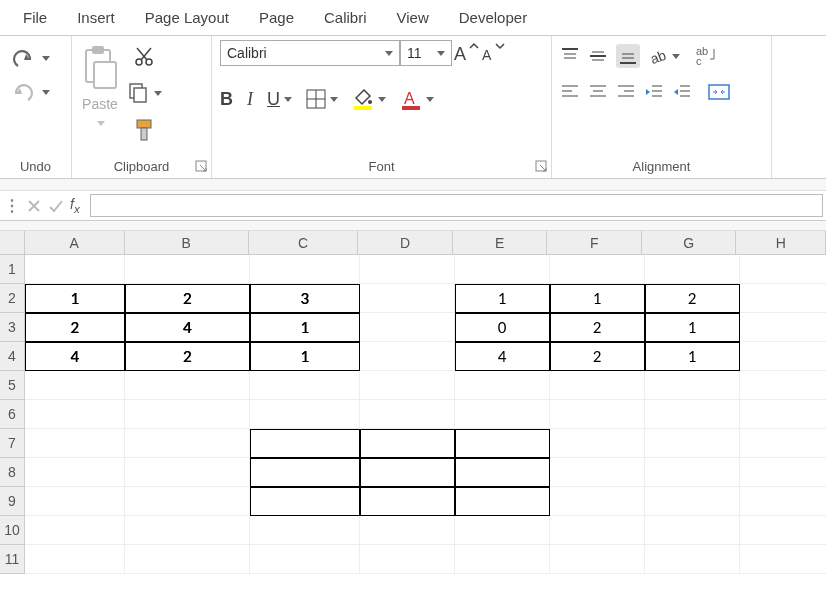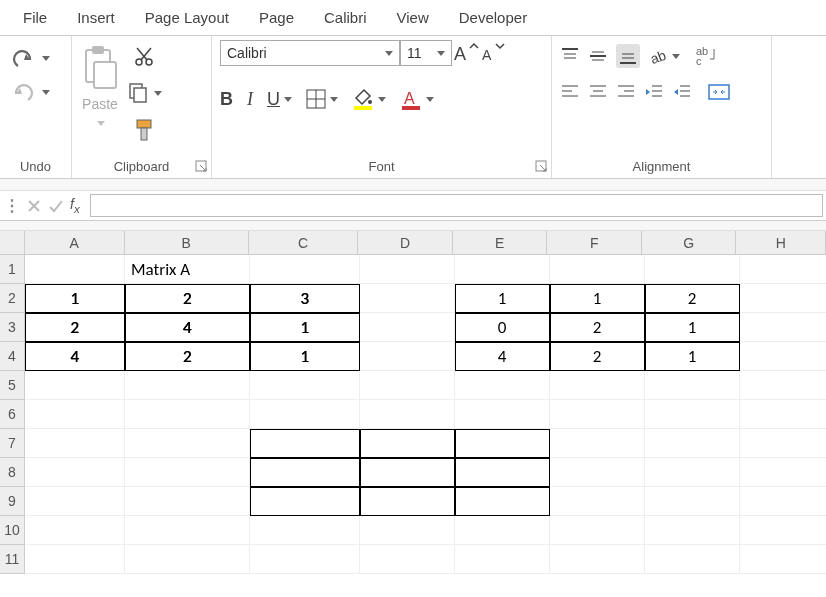--- a/index.html
+++ b/index.html
@@ -583,21 +583,20 @@
       <div class="cell" style="left: 620px; top: 261px; width: 95px; height: 29px;"></div>
       <div class="cell" style="left: 715px; top: 261px; width: 90px; height: 29px;"></div>
       <div class="cell" style="left: 0px; top: 290px; width: 100px; height: 29px;"></div>
       <div class="cell" style="left: 100px; top: 290px; width: 125px; height: 29px;"></div>
       <div class="cell" style="left: 225px; top: 290px; width: 110px; height: 29px;"></div>
       <div class="cell" style="left: 335px; top: 290px; width: 95px; height: 29px;"></div>
       <div class="cell" style="left: 430px; top: 290px; width: 95px; height: 29px;"></div>
       <div class="cell" style="left: 525px; top: 290px; width: 95px; height: 29px;"></div>
       <div class="cell" style="left: 620px; top: 290px; width: 95px; height: 29px;"></div>
       <div class="cell" style="left: 715px; top: 290px; width: 90px; height: 29px;"></div>
-      <div class="cell" style="left: 100px; top: 0px; width: 125px; height: 29px;;justify-content:flex-start;padding-left:6px">Matrix A</div>
       <div class="cell b-top b-left b-right b-bottom" style="left: 0px; top: 29px; width: 100px; height: 29px;">1</div>
       <div class="cell b-top b-left b-right b-bottom" style="left: 100px; top: 29px; width: 125px; height: 29px;">2</div>
       <div class="cell b-top b-left b-right b-bottom" style="left: 225px; top: 29px; width: 110px; height: 29px;">3</div>
       <div class="cell b-top b-left b-right b-bottom" style="left: 0px; top: 58px; width: 100px; height: 29px;">2</div>
       <div class="cell b-top b-left b-right b-bottom" style="left: 100px; top: 58px; width: 125px; height: 29px;">4</div>
       <div class="cell b-top b-left b-right b-bottom" style="left: 225px; top: 58px; width: 110px; height: 29px;">1</div>
       <div class="cell b-top b-left b-right b-bottom" style="left: 0px; top: 87px; width: 100px; height: 29px;">4</div>
       <div class="cell b-top b-left b-right b-bottom" style="left: 100px; top: 87px; width: 125px; height: 29px;">2</div>
       <div class="cell b-top b-left b-right b-bottom" style="left: 225px; top: 87px; width: 110px; height: 29px;">1</div>
       <div class="cell" style="left: 0px; top: 29px; width: 100px; height: 29px;">1</div>

